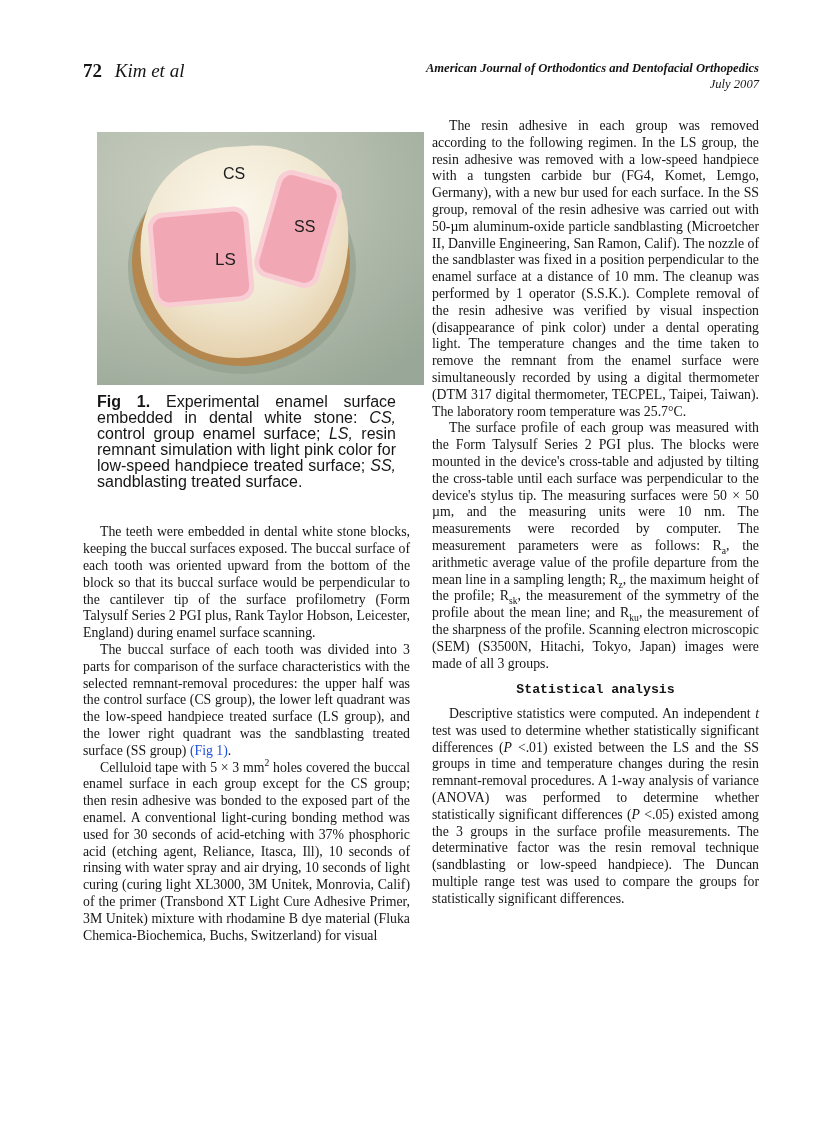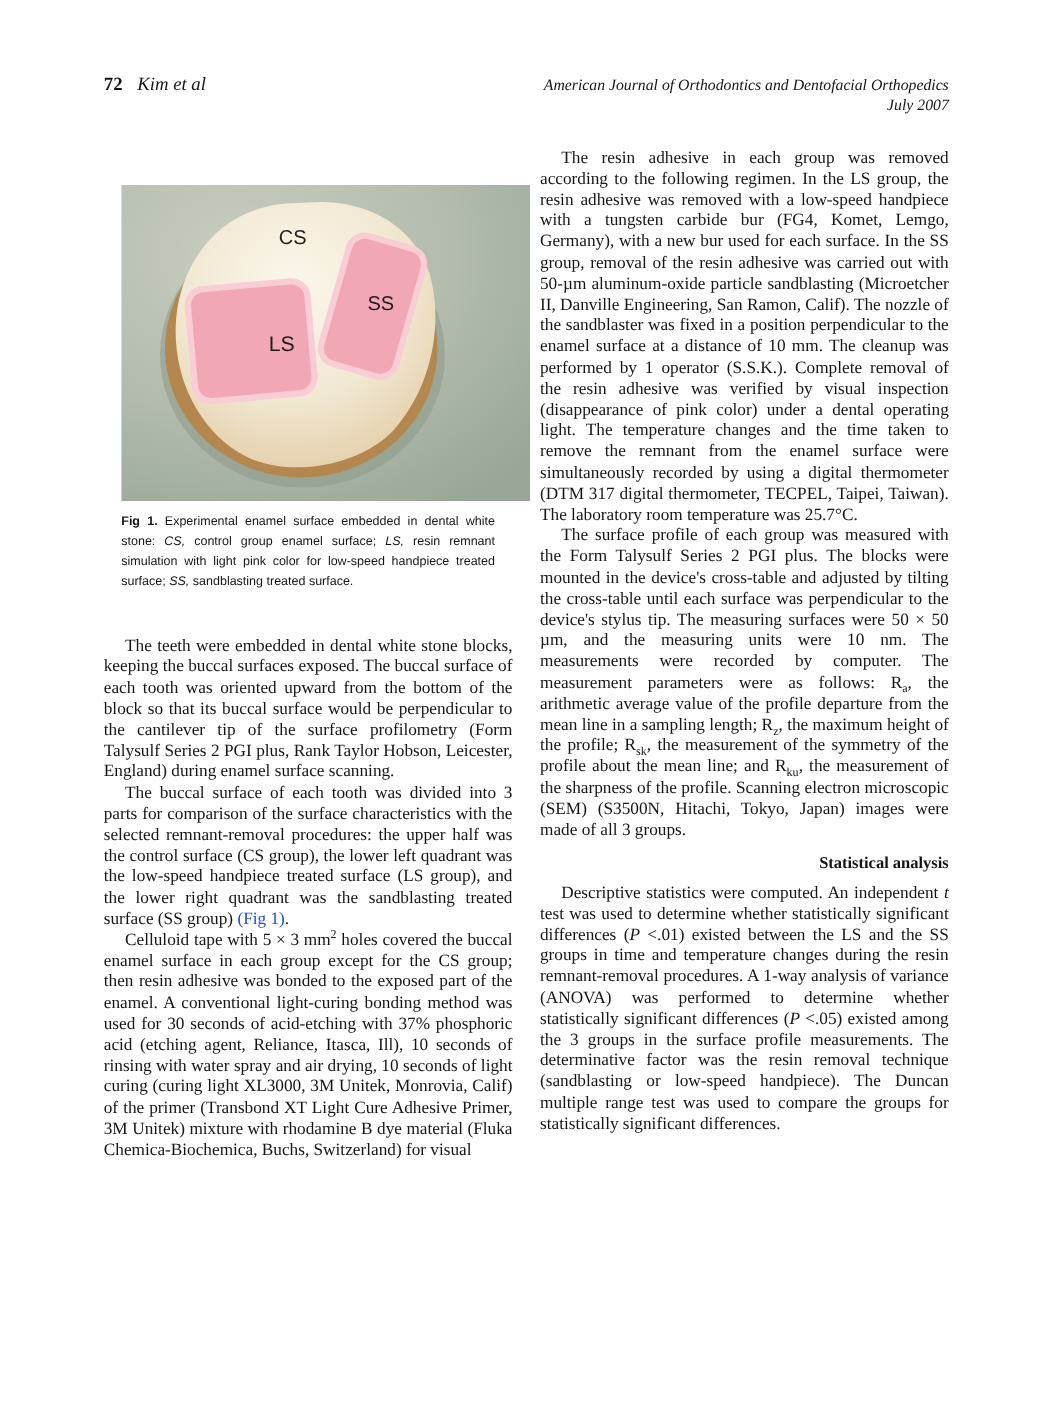--- a/index.html
+++ b/index.html
@@ -9,48 +9,48 @@
     background: #ffffff;
     font-family: "Liberation Serif", serif;
     color: #151515;
     overflow: hidden;
     position: relative;
   }
   .page { position: absolute; left: 83px; top: 60px; width: 676px; }
 
   
   .running-head { display: flex; justify-content: space-between; align-items: flex-start; margin-bottom: 26px; }
-  .rh-left { font-size: 15px; }
+  .rh-left { font-size: 19px; }
   .rh-pagenum { font-weight: bold; }
   .rh-authors { font-style: italic; margin-left: 8px; }
   .rh-right { text-align: right; font-size: 12.6px; line-height: 16px; font-style: italic; }
-  .rh-journal { font-weight: normal; margin-left: 36px; }
+  .rh-journal { font-weight: bold; margin-left: 36px; }
 
   
   .columns { display: flex; gap: 22px; }
   .col { width: 327px; font-size: 13.8px; line-height: 16.8px; text-align: justify; }
   .col p { margin: 0; text-indent: 17px; }
   .col p.noindent { text-indent: 0; }
 
   
-  figure { margin: 16px 0 21px 0; padding: 14px; }
+  figure { margin: 0 0 21px 0; padding: 14px; }
   .photo { display: block; }
   .photo-label { font-family: "Liberation Sans", sans-serif; font-size: 16px; fill: #1d1d1d; }
   .photo-label-big { font-family: "Liberation Sans", sans-serif; font-size: 17px; fill: #1d1d1d; }
   .caption {
     font-family: "Liberation Sans", sans-serif;
-    font-size: 10px; line-height: 15.9px;
+    font-size: 16px; line-height: 15.9px;
     margin-top: 9px; text-align: justify;
   }
 
   
   .section-heading {
-    font-family: Liberation Serif, serif;
+    font-family: Liberation Mono, monospace;
     font-weight: bold; font-size: 13.2px;
-    margin: 10px 0 7px 0; text-align: right; text-indent: 0;
+    margin: 10px 0 7px 0; text-align: center; text-indent: 0;
   }
 
   
   .seg-b { font-weight: bold; }
   .seg-i { font-style: italic; }
   .seg-sup { vertical-align: super; font-size: 0.7em; line-height: 0; }
   .seg-sub { vertical-align: sub; font-size: 0.7em; line-height: 0; }
   .seg-link { color: #1d4ed8; }
 </style>
 </head>

